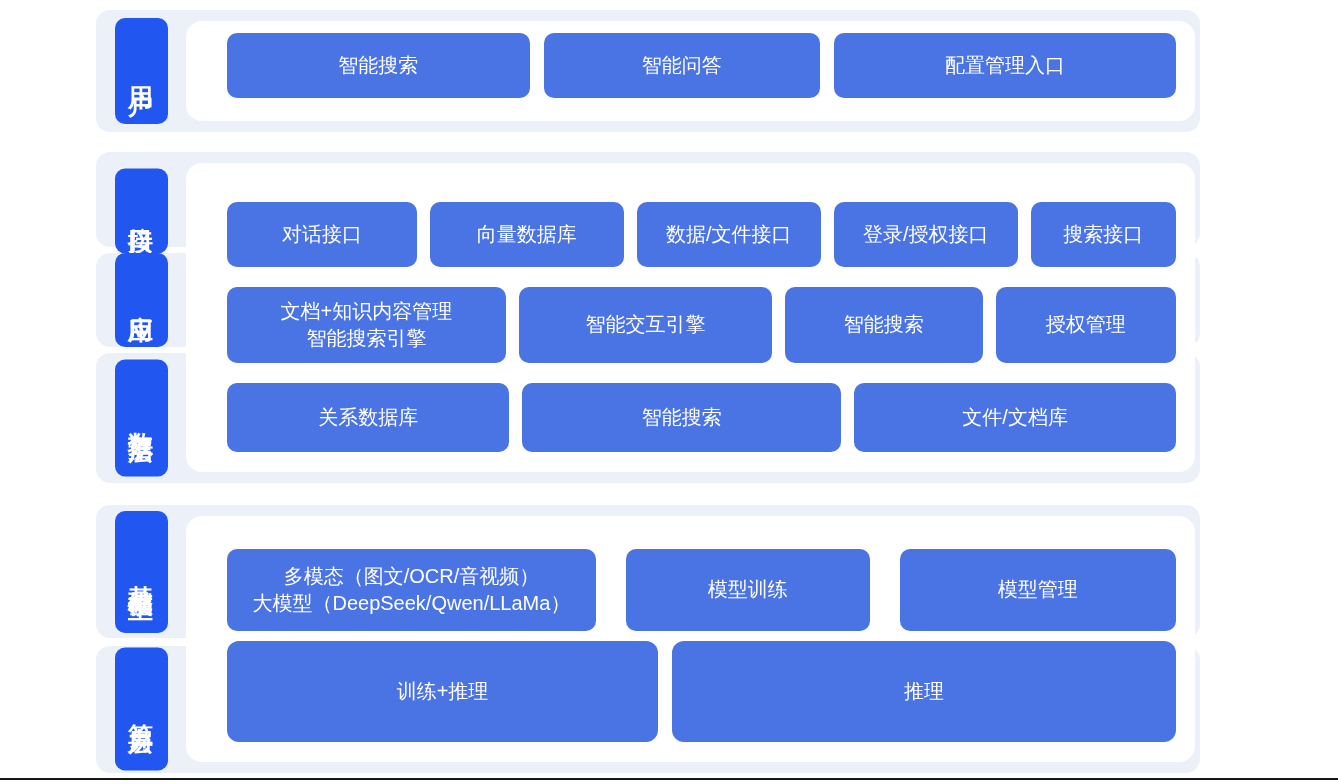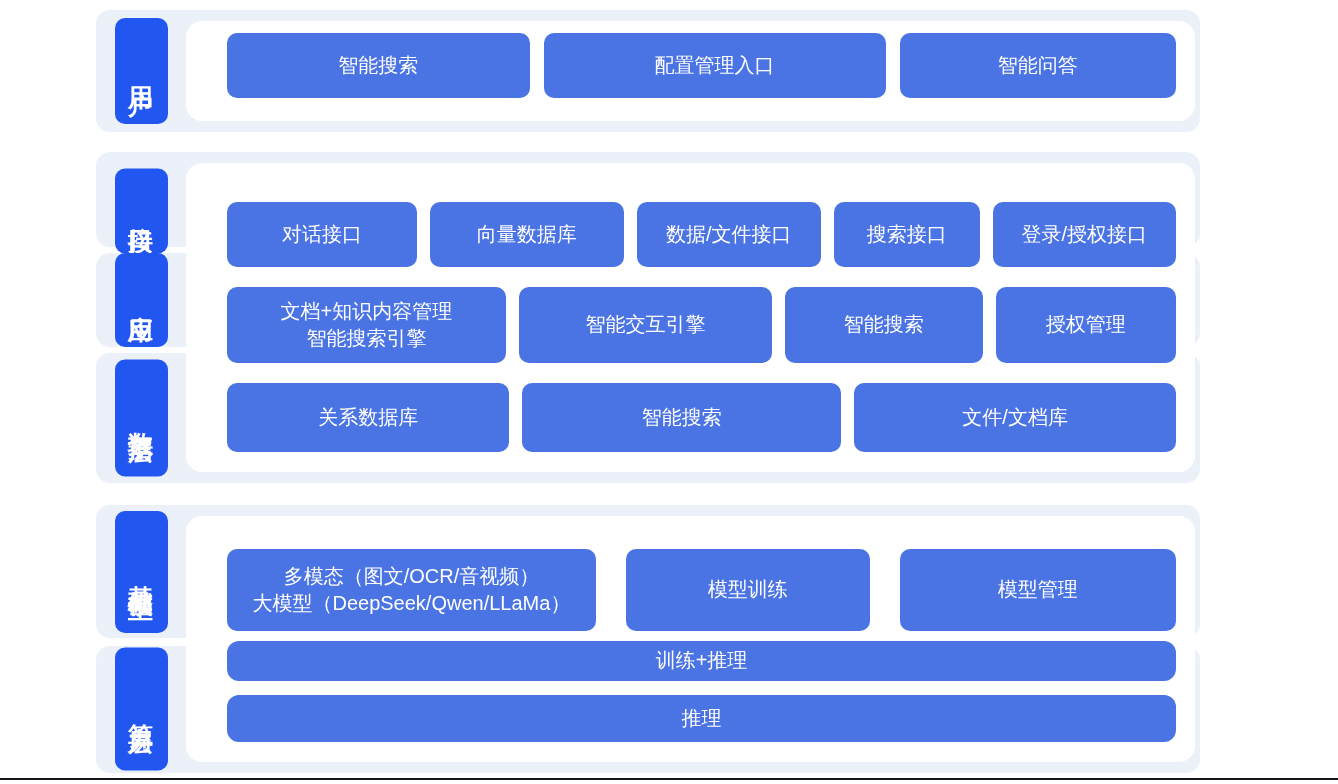--- a/index.html
+++ b/index.html
@@ -51,21 +51,21 @@
   .sec-user .content { top: 23px; bottom: 34px; }
   .sec-mid  .content { top: 50px; bottom: 31px; gap: 20px; }
   .sec-bot  .content { top: 44px; bottom: 31px; gap: 10px; }
 
   .row { display: flex; }
   .row-user { height: 65px;  gap: 14px; }
   .row-m1   { height: 70px;  gap: 13px; }
   .row-m2   { height: 82px;  gap: 13px; }
   .row-m3   { height: 75px;  gap: 13px; justify-content: space-between; }
   .row-b1   { height: 88px;  gap: 30px; }
-  .row-b2   { height: 109px; gap: 14px; flex-direction: column; }
+  .row-b2   { height: 109px; gap: 14px; }
 
   .box {
     background: #4a73e4; border-radius: 10px;
     color: #ffffff; font-size: 20px; line-height: 1.35;
     display: flex; align-items: center; justify-content: center;
     text-align: center; white-space: pre-line;
   }
   .row-b2 .box { border-radius: 12px; }
 
   .bottom-line {
@@ -80,43 +80,43 @@
 
   <div class="section sec-user">
     <div class="bands">
       <div class="band"></div>
     </div>
     <div class="white-panel"></div>
     <div class="layer-label label-user">用户</div>
     <div class="content">
       <div class="row row-user">
         <div class="box" style="flex:323 1 0">智能搜索</div>
+        <div class="box" style="flex:295 1 0">智能问答</div>
         <div class="box" style="flex:365 1 0">配置管理入口</div>
-        <div class="box" style="flex:295 1 0">智能问答</div>
       </div>
     </div>
   </div>
 
   <div class="section sec-mid">
     <div class="bands">
       <div class="band band-if"></div>
       <div class="band band-app"></div>
       <div class="band band-data"></div>
     </div>
     <div class="white-panel"></div>
     <div class="layer-label label-if" style="top:59px">接口</div>
     <div class="layer-label label-app" style="top:148px">应用</div>
     <div class="layer-label label-data" style="top:266px">数据层</div>
     <div class="content">
       <div class="row row-m1">
         <div class="box" style="flex:205 1 0">对话接口</div>
         <div class="box" style="flex:209 1 0">向量数据库</div>
         <div class="box" style="flex:199 1 0">数据/文件接口</div>
+        <div class="box" style="flex:198 1 0">登录/授权接口</div>
         <div class="box" style="flex:157 1 0">搜索接口</div>
-        <div class="box" style="flex:198 1 0">登录/授权接口</div>
       </div>
       <div class="row row-m2">
         <div class="box" style="flex:295 1 0">文档+知识内容管理
 智能搜索引擎</div>
         <div class="box" style="flex:268 1 0">智能交互引擎</div>
         <div class="box" style="flex:209 1 0">智能搜索</div>
         <div class="box" style="flex:191 1 0">授权管理</div>
       </div>
       <div class="row row-m3">
         <div class="box" style="flex:301 1 0">关系数据库</div>

